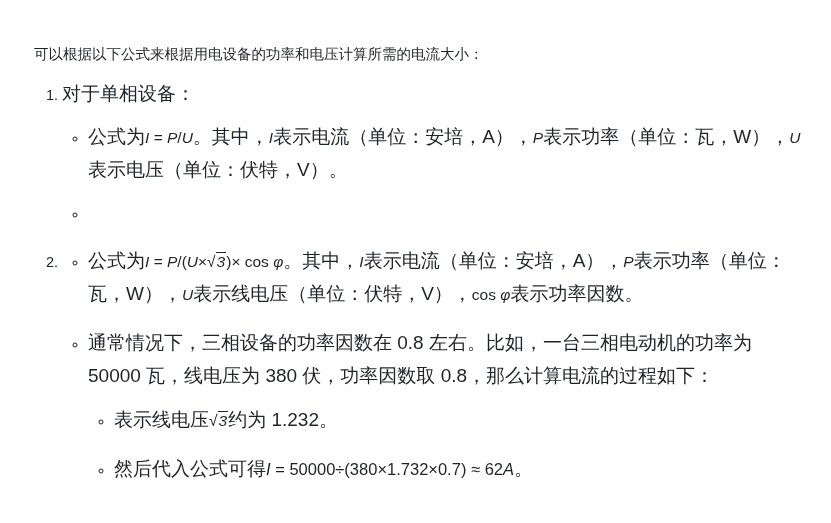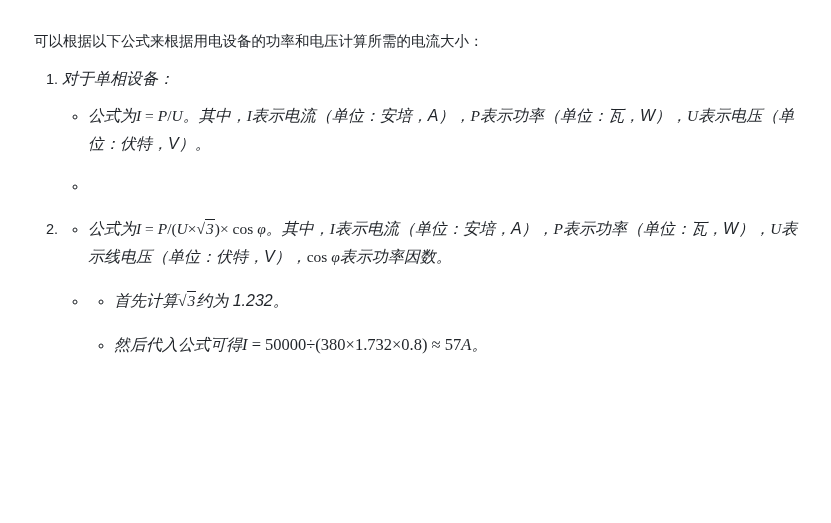--- a/index.html
+++ b/index.html
@@ -8,21 +8,21 @@
     background: #ffffff;
   }
   body {
     width: 831px;
     height: 523px;
     overflow: hidden;
     font-family: "Liberation Sans", sans-serif;
     color: #1f2328;
   }
   .page {
-    padding: 30px 30px 0 34px;
+    padding: 43px 30px 0 34px;
     box-sizing: border-box;
   }
   .intro {
     font-size: 14.5px;
     line-height: 1.55;
     margin: 0 0 14px 0;
   }
   ol.outer {
     list-style: decimal;
     margin: 0;
@@ -51,21 +51,21 @@
   ul.inner2 {
     list-style: circle;
     margin: 10px 0 0 0;
     padding-left: 26px;
   }
   ul.inner2 > li {
     margin-bottom: 16px;
     line-height: 1.75;
   }
   .math {
-    font-family: Liberation Serif, serif;
+    font-family: Liberation Sans, sans-serif;
     font-style: italic;
     font-size: 15.5px;
     white-space: nowrap;
   }
   .math .up {
     font-style: normal;
   }
   .math.block {
     font-size: 16.5px;
   }
@@ -81,21 +81,21 @@
     padding: 0 1px;
     font-style: italic;
     display: inline-block;
     line-height: 1.1;
   }
   .eqline {
     display: block;
     margin: 6px 0 2px 0;
   }
   .nowrap { white-space: nowrap; }
-  .txt { font-size: 16px; font-style: italic; }
+  .txt { font-size: 19px; }
 </style>
 </head>
 <body>
 
 <div class="page">
 
   <p class="intro">可以根据以下公式来根据用电设备的功率和电压计算所需的电流大小：</p>
 
   <ol class="outer">
 
@@ -109,26 +109,27 @@
         </li>
       </ul>
     </li>
 
     <li>
       <ul class="inner">
         <li>
           <span class="txt">公式为</span><span class="math"><span>I</span> <span class="up">=</span> <span>P</span><span class="up">/(</span><span>U</span><span class="up">×</span><span class="sqrt"><span class="rad">√</span><span class="radicand">3</span></span><span class="up">)×</span> <span class="up">cos</span> <span>φ</span></span><span class="txt">。其中，</span><span class="math">I</span><span class="txt">表示电流（单位：安培，A），</span><span class="math">P</span><span class="txt">表示功率（单位：瓦，W），</span><span class="math">U</span><span class="txt">表示线电压（单位：伏特，V），</span><span class="math nowrap"><span class="up">cos</span> <span>φ</span></span><span class="txt">表示功率因数。</span>
         </li>
         <li>
+          <span class="txt">通常情况下，三相设备的功率因数在 0.8 左右。比如，一台三相电动机的功率为 50000 瓦，线电压为 380 伏，功率因数取 0.8，那么计算电流的过程如下：</span>
           <ul class="inner2">
             <li>
-              <span class="txt">首先计算</span><span class="math"><span class="sqrt"><span class="rad">√</span><span class="radicand">3</span></span></span><span class="txt">约为 1.232。</span>
+              <span class="txt">表示线电压</span><span class="math"><span class="sqrt"><span class="rad">√</span><span class="radicand">3</span></span></span><span class="txt">约为 1.232。</span>
             </li>
             <li>
-              <span class="txt">然后代入公式可得</span><span class="math block"><span>I</span> <span class="up">=</span> <span class="up">50000÷(380×1.732×0.8)</span> <span class="up">≈</span> <span class="up">57</span><span>A</span></span><span class="txt">。</span>
+              <span class="txt">然后代入公式可得</span><span class="math block"><span>I</span> <span class="up">=</span> <span class="up">50000÷(380×1.732×0.7)</span> <span class="up">≈</span> <span class="up">62</span><span>A</span></span><span class="txt">。</span>
             </li>
           </ul>
         </li>
       </ul>
     </li>
 
   </ol>
 </div>
 
 </body></html>

